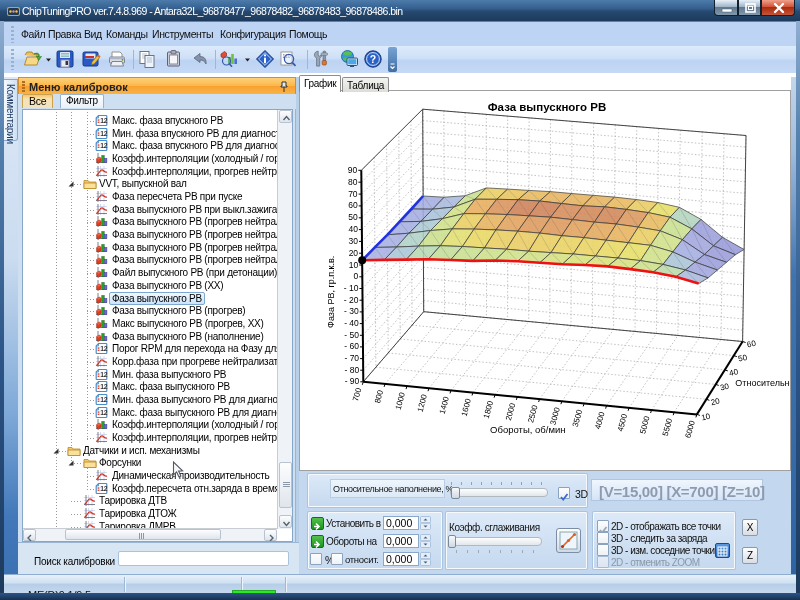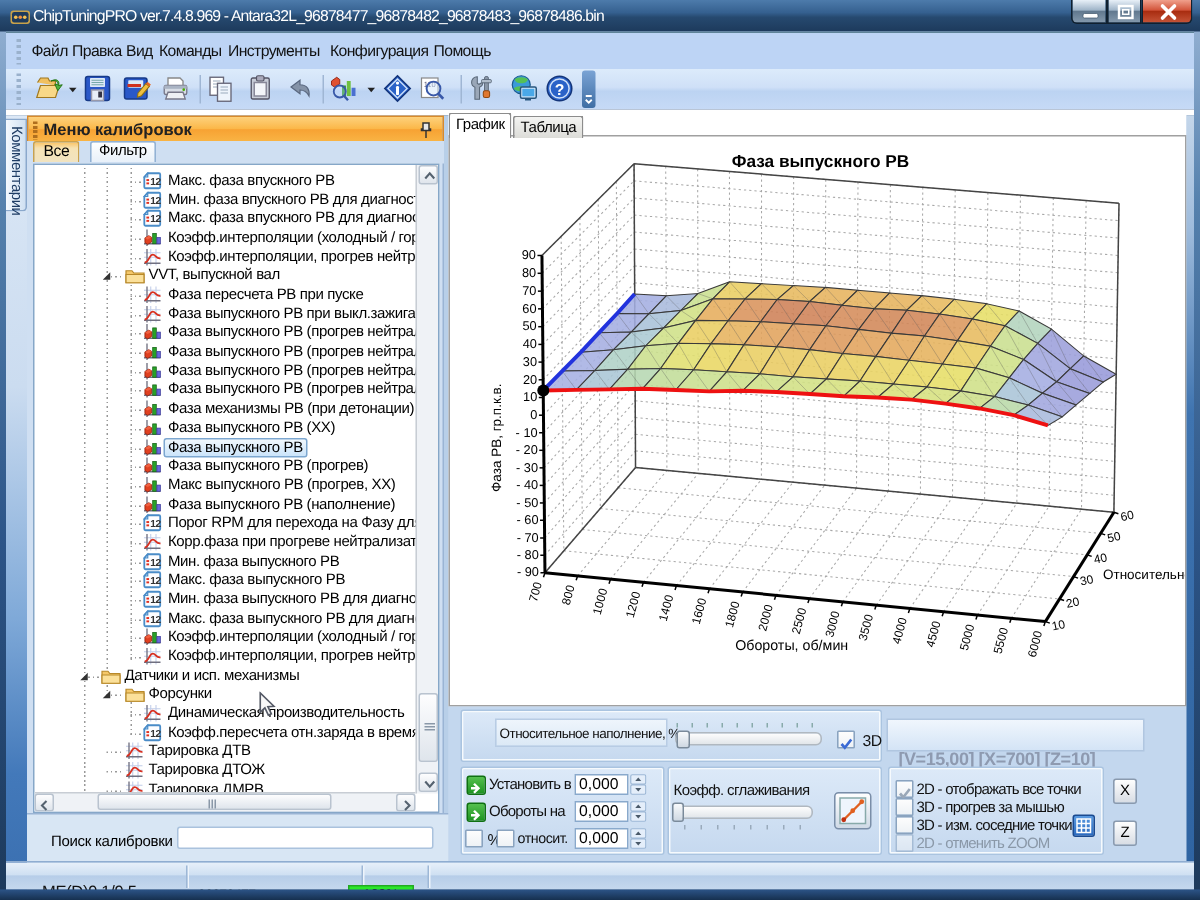--- a/index.html
+++ b/index.html
@@ -394,21 +394,21 @@
 <div class="trow" style="top:157px">
           <div style="position:absolute;left:64px;top:6px;width:7px;height:1px;background:repeating-linear-gradient(90deg,#999 0 1px,transparent 1px 3px)"></div>
           <svg width="13" height="13" viewBox="0 0 13 13" style="position:absolute;left:72px;top:-1px">
             <line x1="3" y1="1" x2="3" y2="12" stroke="#707080" stroke-width="0.9"></line>
             <line x1="1" y1="10.5" x2="12" y2="10.5" stroke="#707080" stroke-width="0.9"></line>
             <rect x="6.8" y="3.6" width="2.4" height="6.9" fill="#28a228" stroke="#156015" stroke-width="0.5"></rect>
             <rect x="9.6" y="6.4" width="2.3" height="4.1" fill="#6a68dc" stroke="#3a3a9a" stroke-width="0.5"></rect>
             <path d="M1.6 6.6 l2.6-1.5 1.9 1.1 v3.2 l-2.6 1.5 -1.9-1.1 z" fill="#e04020" stroke="#8a1a08" stroke-width="0.5"></path>
             <path d="M1.6 6.6 l2.6-1.5 1.9 1.1 -2.6 1.5 z" fill="#f06040"></path>
           </svg>
-          <span class="lbl" style="left:89px">Фаза механизмы РВ (при детонации)</span>
+          <span class="lbl" style="left:89px">Файл выпускного РВ (при детонации)</span>
         </div>
 <div class="trow" style="top:170px">
           <div style="position:absolute;left:64px;top:6px;width:7px;height:1px;background:repeating-linear-gradient(90deg,#999 0 1px,transparent 1px 3px)"></div>
           <svg width="13" height="13" viewBox="0 0 13 13" style="position:absolute;left:72px;top:-1px">
             <line x1="3" y1="1" x2="3" y2="12" stroke="#707080" stroke-width="0.9"></line>
             <line x1="1" y1="10.5" x2="12" y2="10.5" stroke="#707080" stroke-width="0.9"></line>
             <rect x="6.8" y="3.6" width="2.4" height="6.9" fill="#28a228" stroke="#156015" stroke-width="0.5"></rect>
             <rect x="9.6" y="6.4" width="2.3" height="4.1" fill="#6a68dc" stroke="#3a3a9a" stroke-width="0.5"></rect>
             <path d="M1.6 6.6 l2.6-1.5 1.9 1.1 v3.2 l-2.6 1.5 -1.9-1.1 z" fill="#e04020" stroke="#8a1a08" stroke-width="0.5"></path>
             <path d="M1.6 6.6 l2.6-1.5 1.9 1.1 -2.6 1.5 z" fill="#f06040"></path>
@@ -1041,21 +1041,21 @@
       <div style="position:absolute;left:222px;top:11px;width:1px;height:3px;background:#8aa"></div>
       <div style="position:absolute;left:232px;top:11px;width:1px;height:3px;background:#8aa"></div>
       <div style="position:absolute;left:242px;top:11px;width:1px;height:3px;background:#8aa"></div>
 <div style="position:absolute;left:151px;top:17px;width:98px;height:9px;background:linear-gradient(#fdfdfd,#e2e6ea);border:1px solid #b0b8c0;border-radius:4px"></div>
 <div style="position:absolute;left:152px;top:16px;width:9px;height:12px;background:linear-gradient(#f8fafc,#cfd8e2);border:1px solid #7a8a9a;border-radius:2px"></div>
 <div class="cb" style="left:259px;top:16px"><svg width="10" height="10" viewBox="0 0 10 10">
           <path d="M2 5 l2.2 2.5 L8.5 2" stroke="#3a6ad4" stroke-width="1.8" fill="none"></path>
         </svg></div>
 <div class="ilabel" style="left:276px;top:17px">3D</div>
 <div style="position:absolute;left:292px;top:8px;width:172px;height:22px;background:linear-gradient(#f0f6fd,#d4e4f6);border:1px solid #b0c6e0"></div>
-<div style="position:absolute;left:300px;top:28px;font-size:12px;letter-spacing:-0.3px;font-weight:bold;color:#8e9ab0;white-space:nowrap">[V=15,00] [X=700] [Z=10]</div>
+<div style="position:absolute;left:300px;top:12px;font-size:15px;letter-spacing:-0.3px;font-weight:bold;color:#8e9ab0;white-space:nowrap">[V=15,00] [X=700] [Z=10]</div>
 <div class="grp" style="left:9px;top:41px;width:134px;height:57px"></div>
 <div class="greenbtn" style="left:12px;top:46px"><svg width="11" height="11" viewBox="0 0 11 11">
           <path d="M2 5.5 h4 M4 2.5 l3 3 -3 3" stroke="#fff" stroke-width="1.6" fill="none"></path>
         </svg></div>
 <div class="ilabel" style="left:27px;top:47px;font-size:10px;letter-spacing:-0.5px">Установить в</div>
 <div class="greenbtn" style="left:12px;top:64px"><svg width="11" height="11" viewBox="0 0 11 11">
           <path d="M2 5.5 h4 M4 2.5 l3 3 -3 3" stroke="#fff" stroke-width="1.6" fill="none"></path>
         </svg></div>
 <div class="ilabel" style="left:27px;top:65px;font-size:10px;letter-spacing:-0.5px">Обороты на</div>
 <div class="editbox" style="left:84px;top:45px">0,000</div>
@@ -1102,21 +1102,21 @@
           <circle cx="5.5" cy="17.5" r="1.6" fill="#c03010"></circle>
           <circle cx="11.5" cy="11.5" r="1.6" fill="#e06020"></circle>
           <circle cx="17.5" cy="5.5" r="1.6" fill="#e06020"></circle>
         </svg></div>
 <div class="grp" style="left:294px;top:41px;width:142px;height:57px"></div>
 <div class="cb" style="left:298px;top:49px;"><svg width="10" height="10" viewBox="0 0 10 10">
           <path d="M2 5 l2.2 2.5 L8.5 2" stroke="#9aa8b8" stroke-width="1.8" fill="none"></path>
         </svg></div>
 <div class="ilabel" style="left:312px;top:50px;color:#111;font-size:10px;letter-spacing:-0.5px">2D - отображать все точки</div>
 <div class="cb" style="left:298px;top:61px;"></div>
-<div class="ilabel" style="left:312px;top:62px;color:#111;font-size:10px;letter-spacing:-0.5px">3D - прогрев за мышью</div>
+<div class="ilabel" style="left:312px;top:62px;color:#111;font-size:10px;letter-spacing:-0.5px">3D - следить за заряда</div>
 <div class="cb" style="left:298px;top:73px;"></div>
 <div class="ilabel" style="left:312px;top:74px;color:#111;font-size:10px;letter-spacing:-0.5px">3D - изм. соседние точки</div>
 <div class="cb" style="left:298px;top:85px;opacity:0.55"></div>
 <div class="ilabel" style="left:312px;top:86px;color:#8a98a8;font-size:10px;letter-spacing:-0.5px">2D - отменить ZOOM</div>
 <div style="position:absolute;left:416px;top:72px;width:15px;height:15px;background:linear-gradient(#5a9ae0,#2a6ac0);border:1px solid #1a4a90;border-radius:2px"><svg width="13" height="13" viewBox="0 0 13 13">
           <g stroke="#fff" stroke-width="1">
             <rect x="2" y="2" width="9" height="9" fill="none"></rect>
             <line x1="2" y1="5" x2="11" y2="5"></line>
             <line x1="2" y1="8" x2="11" y2="8"></line>
             <line x1="5" y1="2" x2="5" y2="11"></line>

